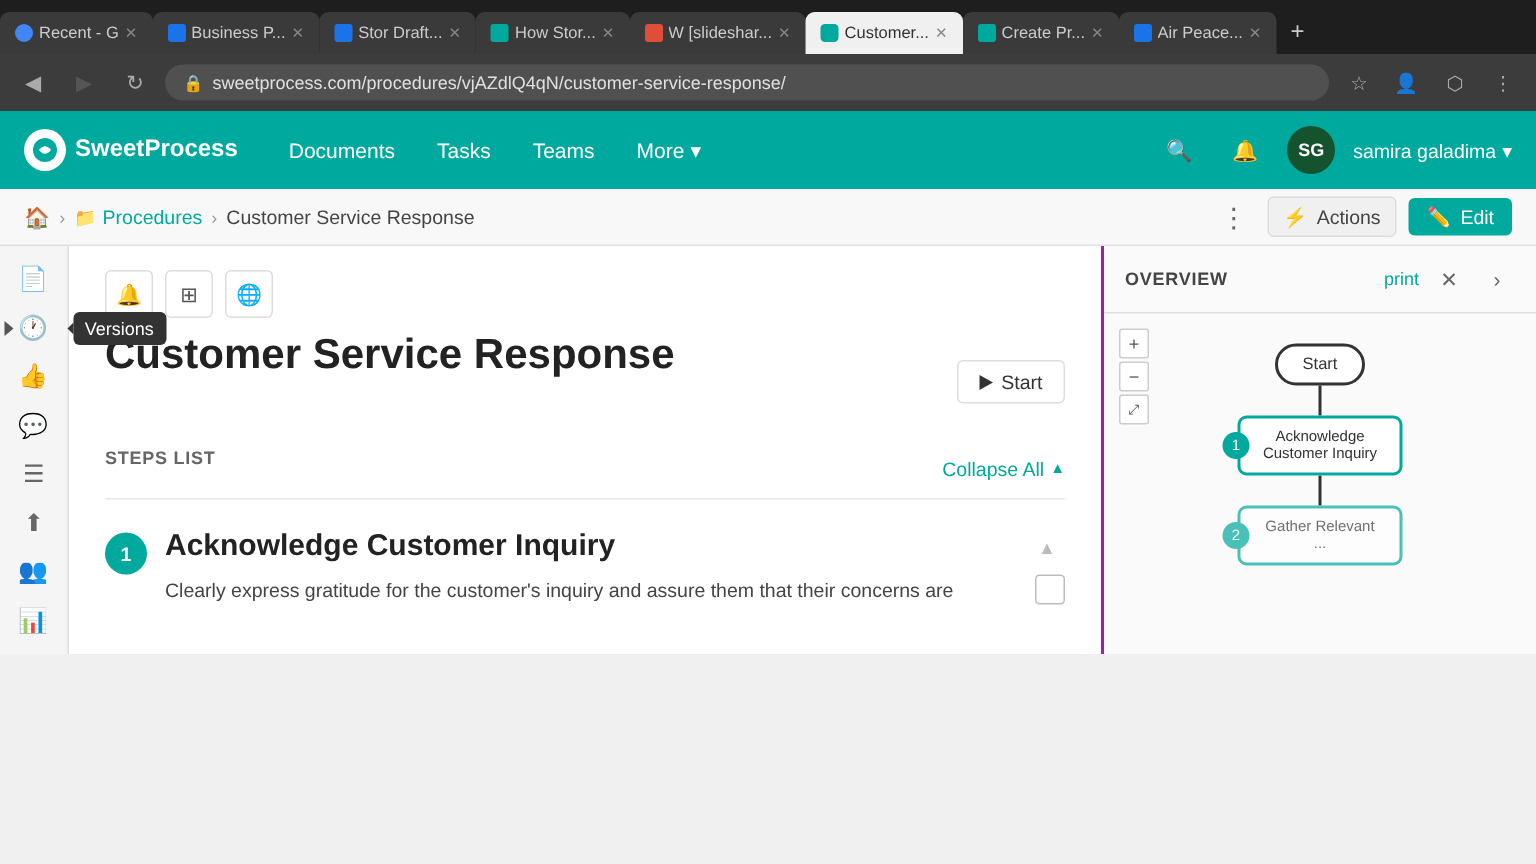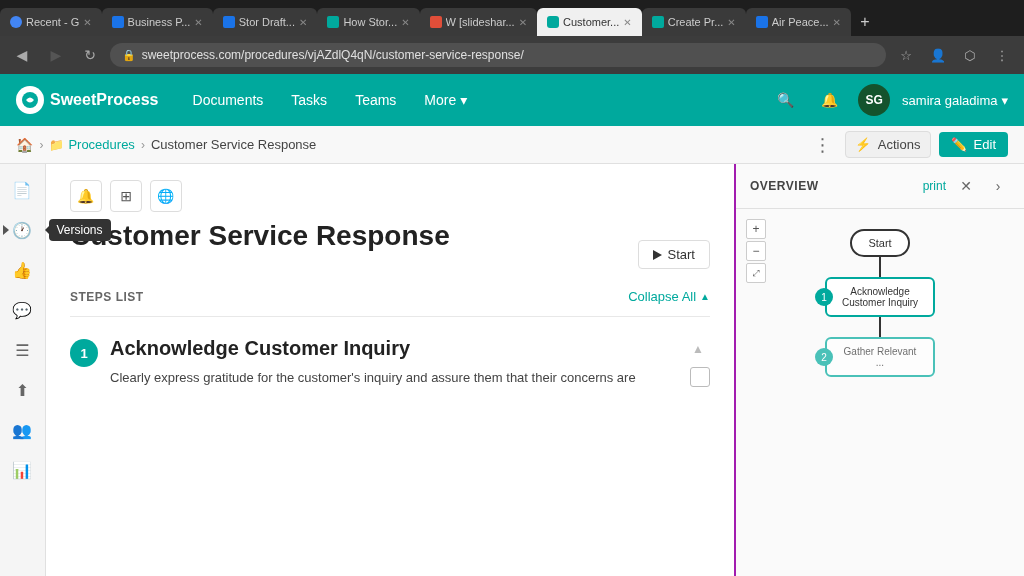--- a/index.html
+++ b/index.html
@@ -17,21 +17,21 @@
 
     .browser-controls { display: flex; align-items: center; background: #3c3c3c; padding: 4px 8px; gap: 6px; height: 38px; }
     .nav-btn { width: 28px; height: 28px; display: flex; align-items: center; justify-content: center; color: #aaa; font-size: 14px; cursor: pointer; border-radius: 50%; }
     .address-bar { flex: 1; background: #505050; border-radius: 16px; padding: 5px 12px; display: flex; align-items: center; gap: 6px; }
     .address-lock { color: #aaa; font-size: 11px; }
     .address-text { color: #e0e0e0; font-size: 12px; flex: 1; }
     .browser-icons { display: flex; gap: 4px; align-items: center; }
     .browser-icon-btn { width: 28px; height: 28px; display: flex; align-items: center; justify-content: center; color: #aaa; font-size: 13px; cursor: pointer; border-radius: 50%; }
 
     
-    .app-wrapper { height: 502px; display: flex; flex-direction: column; background: #fff; }
+    .app-wrapper { height: 362px; display: flex; flex-direction: column; background: #fff; }
 
     
     .top-nav { background: #00a99d; display: flex; align-items: center; padding: 0 16px; height: 52px; gap: 20px; }
     .logo { display: flex; align-items: center; gap: 6px; color: white; font-weight: bold; font-size: 16px; }
     .logo-icon { width: 28px; height: 28px; background: white; border-radius: 50%; display: flex; align-items: center; justify-content: center; }
     .logo-icon svg { width: 18px; height: 18px; }
     .nav-links { display: flex; align-items: center; gap: 0; flex: 1; }
     .nav-link { color: white; padding: 6px 14px; font-size: 14px; cursor: pointer; border-radius: 4px; }
     .nav-link-more { display: flex; align-items: center; gap: 4px; }
     .nav-right { display: flex; align-items: center; gap: 12px; margin-left: auto; }
@@ -67,21 +67,21 @@
     .content-title-area { flex: 1; }
     .content-title { font-size: 28px; font-weight: 600; color: #222; margin-top: 8px; }
     .header-icon-btn { width: 32px; height: 32px; border: 1px solid #ddd; border-radius: 4px; display: flex; align-items: center; justify-content: center; cursor: pointer; color: #555; background: white; font-size: 14px; }
     .start-btn { display: flex; align-items: center; gap: 6px; background: white; border: 1px solid #ddd; border-radius: 4px; padding: 6px 14px; font-size: 13px; cursor: pointer; color: #333; }
     .start-triangle { width: 0; height: 0; border-style: solid; border-width: 5px 0 5px 9px; border-color: transparent transparent transparent #333; }
 
     
     .steps-section { padding: 0 24px; }
     .steps-header { display: flex; align-items: center; justify-content: space-between; padding: 8px 0 12px; border-bottom: 1px solid #e8e8e8; margin-bottom: 12px; }
     .steps-label { font-size: 12px; font-weight: 600; color: #666; letter-spacing: 0.5px; }
-    .collapse-all { display: flex; align-items: center; gap: 4px; font-size: 13px; color: #00a99d; cursor: pointer; }
+    .collapse-all { display: flex; align-items: center; gap: 4px; font-size: 13px; color: #00a99d; cursor: pointer; margin-top: 16px; }
     .chevron-up { font-size: 10px; }
 
     
     .step-item { display: flex; align-items: flex-start; gap: 12px; padding: 8px 0; }
     .step-number { width: 28px; height: 28px; border-radius: 50%; background: #00a99d; color: white; display: flex; align-items: center; justify-content: center; font-size: 13px; font-weight: bold; flex-shrink: 0; margin-top: 2px; }
     .step-content { flex: 1; }
     .step-title { font-size: 20px; font-weight: 600; color: #222; margin-bottom: 8px; }
     .step-description { font-size: 13px; color: #444; line-height: 1.6; }
     .step-controls { display: flex; flex-direction: column; gap: 6px; align-items: flex-end; flex-shrink: 0; }
     .step-up-btn { width: 24px; height: 24px; display: flex; align-items: center; justify-content: center; color: #bbb; cursor: pointer; font-size: 12px; }

